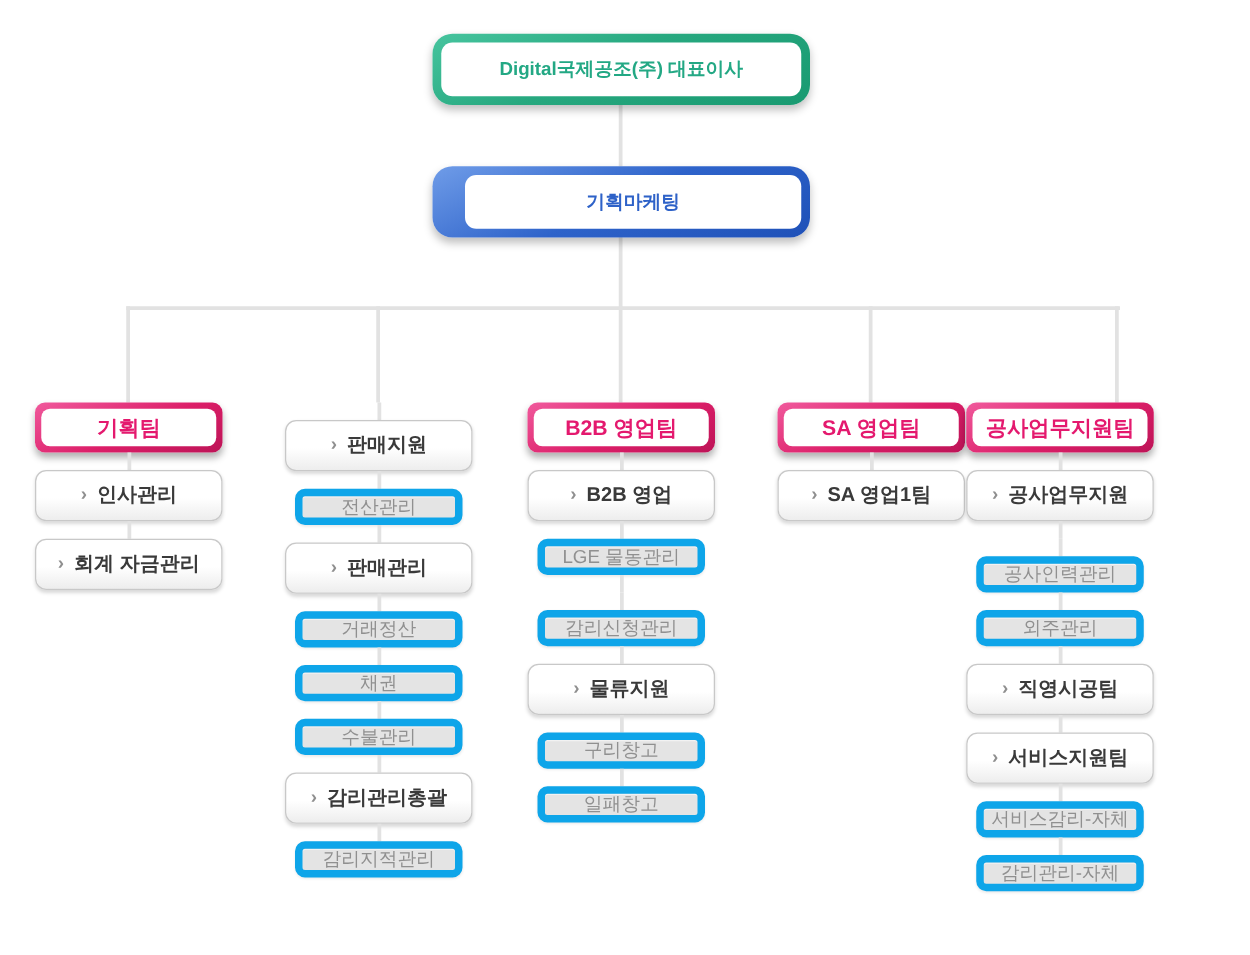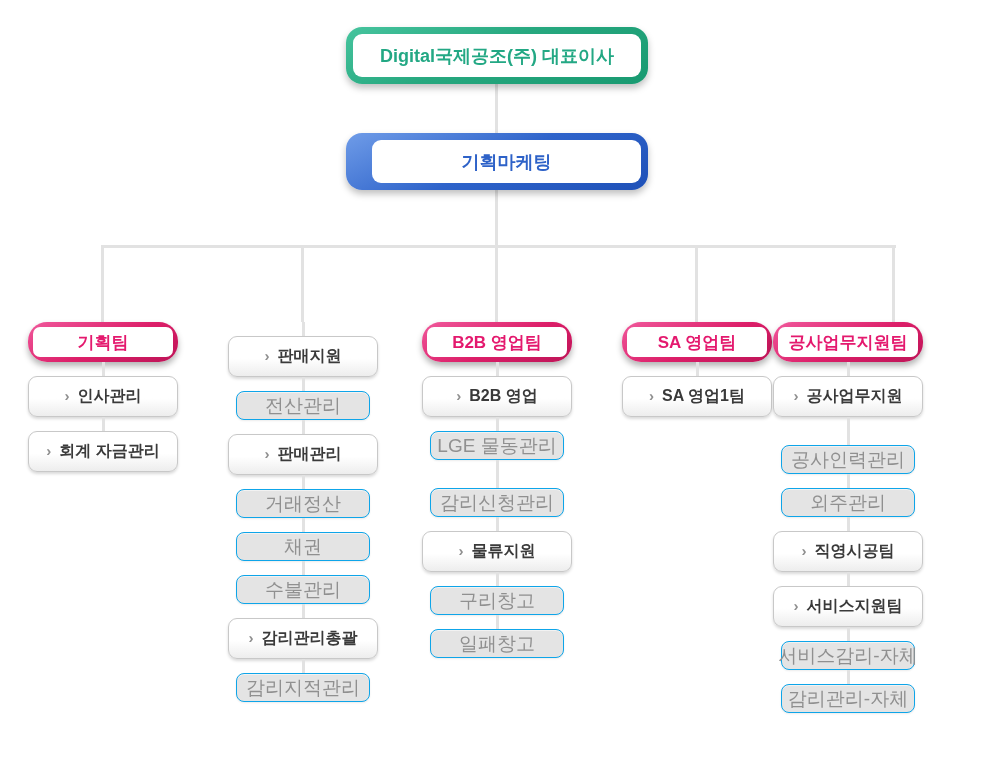--- a/index.html
+++ b/index.html
@@ -24,36 +24,36 @@
     width:302px; height:57px;
     border-radius:16px;
     padding:7px;
     box-shadow:0 4px 7px rgba(0,0,0,.25);
   }
   .bignode .inner {
     width:100%; height:100%;
     background:#ffffff;
     border-radius:9px;
     display:flex; align-items:center; justify-content:center;
-    font-size:18px; font-weight:bold;
+    font-size:15px; font-weight:bold;
   }
   .bignode.green { background:linear-gradient(155deg,#46c49e 0%,#27a87f 45%,#199a71 100%); }
   .bignode.green .inner { color:#23a884; }
   .bignode.blue  { background:linear-gradient(155deg,#6f9ce8 0%,#2e63ca 50%,#1f51b8 100%); }
   .bignode.blue .inner { color:#2e62c8; }
 
   
   .team-col {
     position:absolute; top:322px;
     width:150px;
     display:flex; flex-direction:column; align-items:center;
   }
   .team-header {
     width:150px; height:40px;
-    border-radius:19px;
+    border-radius:8px;
     padding:5px;
     background:linear-gradient(155deg,#f0599c 0%,#dc1e68 55%,#bd1457 100%);
     box-shadow:0 4px 6px rgba(0,0,0,.3);
     flex:none;
   }
   .team-header .inner {
     width:100%; height:100%;
     background:#ffffff;
     border-radius:7px;
     display:flex; align-items:center; justify-content:center;
@@ -76,24 +76,24 @@
     font-size:16px; font-weight:bold; color:#3a3a3a;
     gap:8px;
   }
   .item.link .chev {
     font-size:15px; font-weight:bold; color:#8f8f8f;
     line-height:1; margin-top:-2px;
   }
   .item.plain {
     width:134px; height:29px;
     background:#e4e4e4;
-    border:1px solid #0ea5e9;
+    border:6px solid #0ea5e9;
     border-radius:8px;
     box-shadow:inset 0 1px 0 #f2f2f2, 0 1px 2px rgba(0,0,0,.08);
-    font-size:19px; color:#909090;
+    font-size:15px; color:#909090;
   }
 
   
   .col1 { left:28px; }
   .col2 { left:228px; }
   .col3 { left:422px; }
   .col4 { left:622px; }
   .col5 { left:773px; }
 </style>
 </head>

